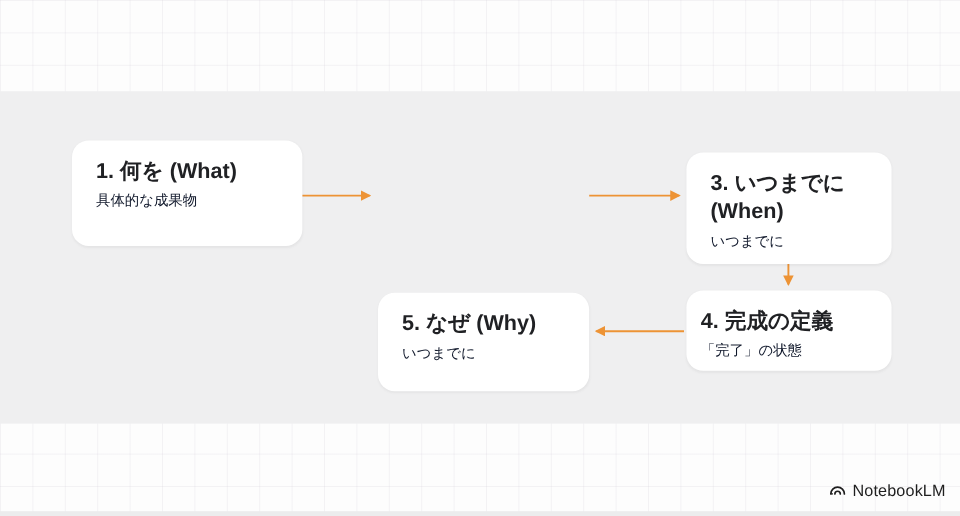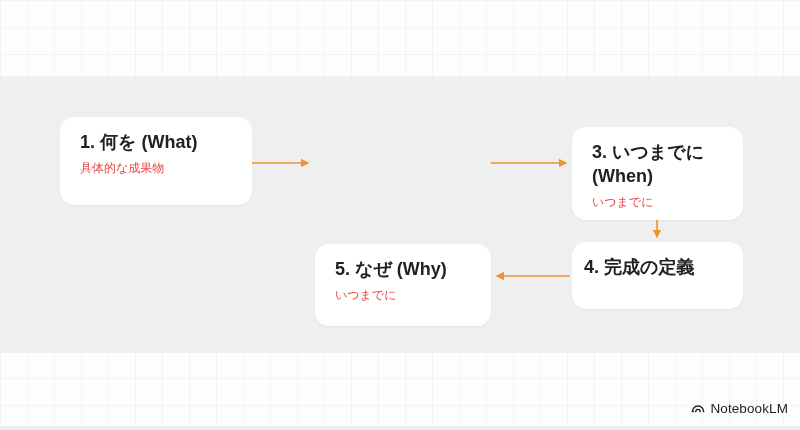--- a/index.html
+++ b/index.html
@@ -56,21 +56,22 @@
   .node-title {
     font-size: 18px;
     font-weight: 600;
     line-height: 1.33;
     color: #202124;
   }
   .node-sub {
     margin-top: 5px;
     font-size: 12px;
     line-height: 1.4;
-    color: #ef4444;
+    color: #0f172a;
+    font-family: Liberation Mono, monospace;
   }
   .n1 { left: 60px;  top: 117px; width: 192px; height: 88px; }
   .n2 { left: 315px; top: 118px; width: 175px; height: 90px; }
   .n3 { left: 572px; top: 117px; width: 171px; height: 93px; margin-top: 10px; }
   .n4 { left: 572px; top: 242px; width: 171px; height: 67px; padding-left: 12px; }
   .n5 { left: 315px; top: 244px; width: 176px; height: 82px; }
   .footer {
     position: absolute;
     right: 12px; top: 400px;
     display: flex;
@@ -111,20 +112,21 @@
   </div>
 
 
   <div class="node n3">
     <div class="node-title">3. いつまでに (When)</div>
     <div class="node-sub">いつまでに</div>
   </div>
 
   <div class="node n4">
     <div class="node-title">4. 完成の定義</div>
+    <div class="node-sub">「完了」の状態</div>
   </div>
 
   <div class="node n5">
     <div class="node-title">5. なぜ (Why)</div>
     <div class="node-sub">いつまでに</div>
   </div>
 
   <div class="footer">
     <svg width="16" height="16" viewBox="0 0 24 24" xmlns="http://www.w3.org/2000/svg">
       <path d="M3.5 17.5 A 8.5 8.5 0 0 1 20.5 17.5" fill="none" stroke="#1f1f1f" stroke-width="2.1" stroke-linecap="round"></path>

